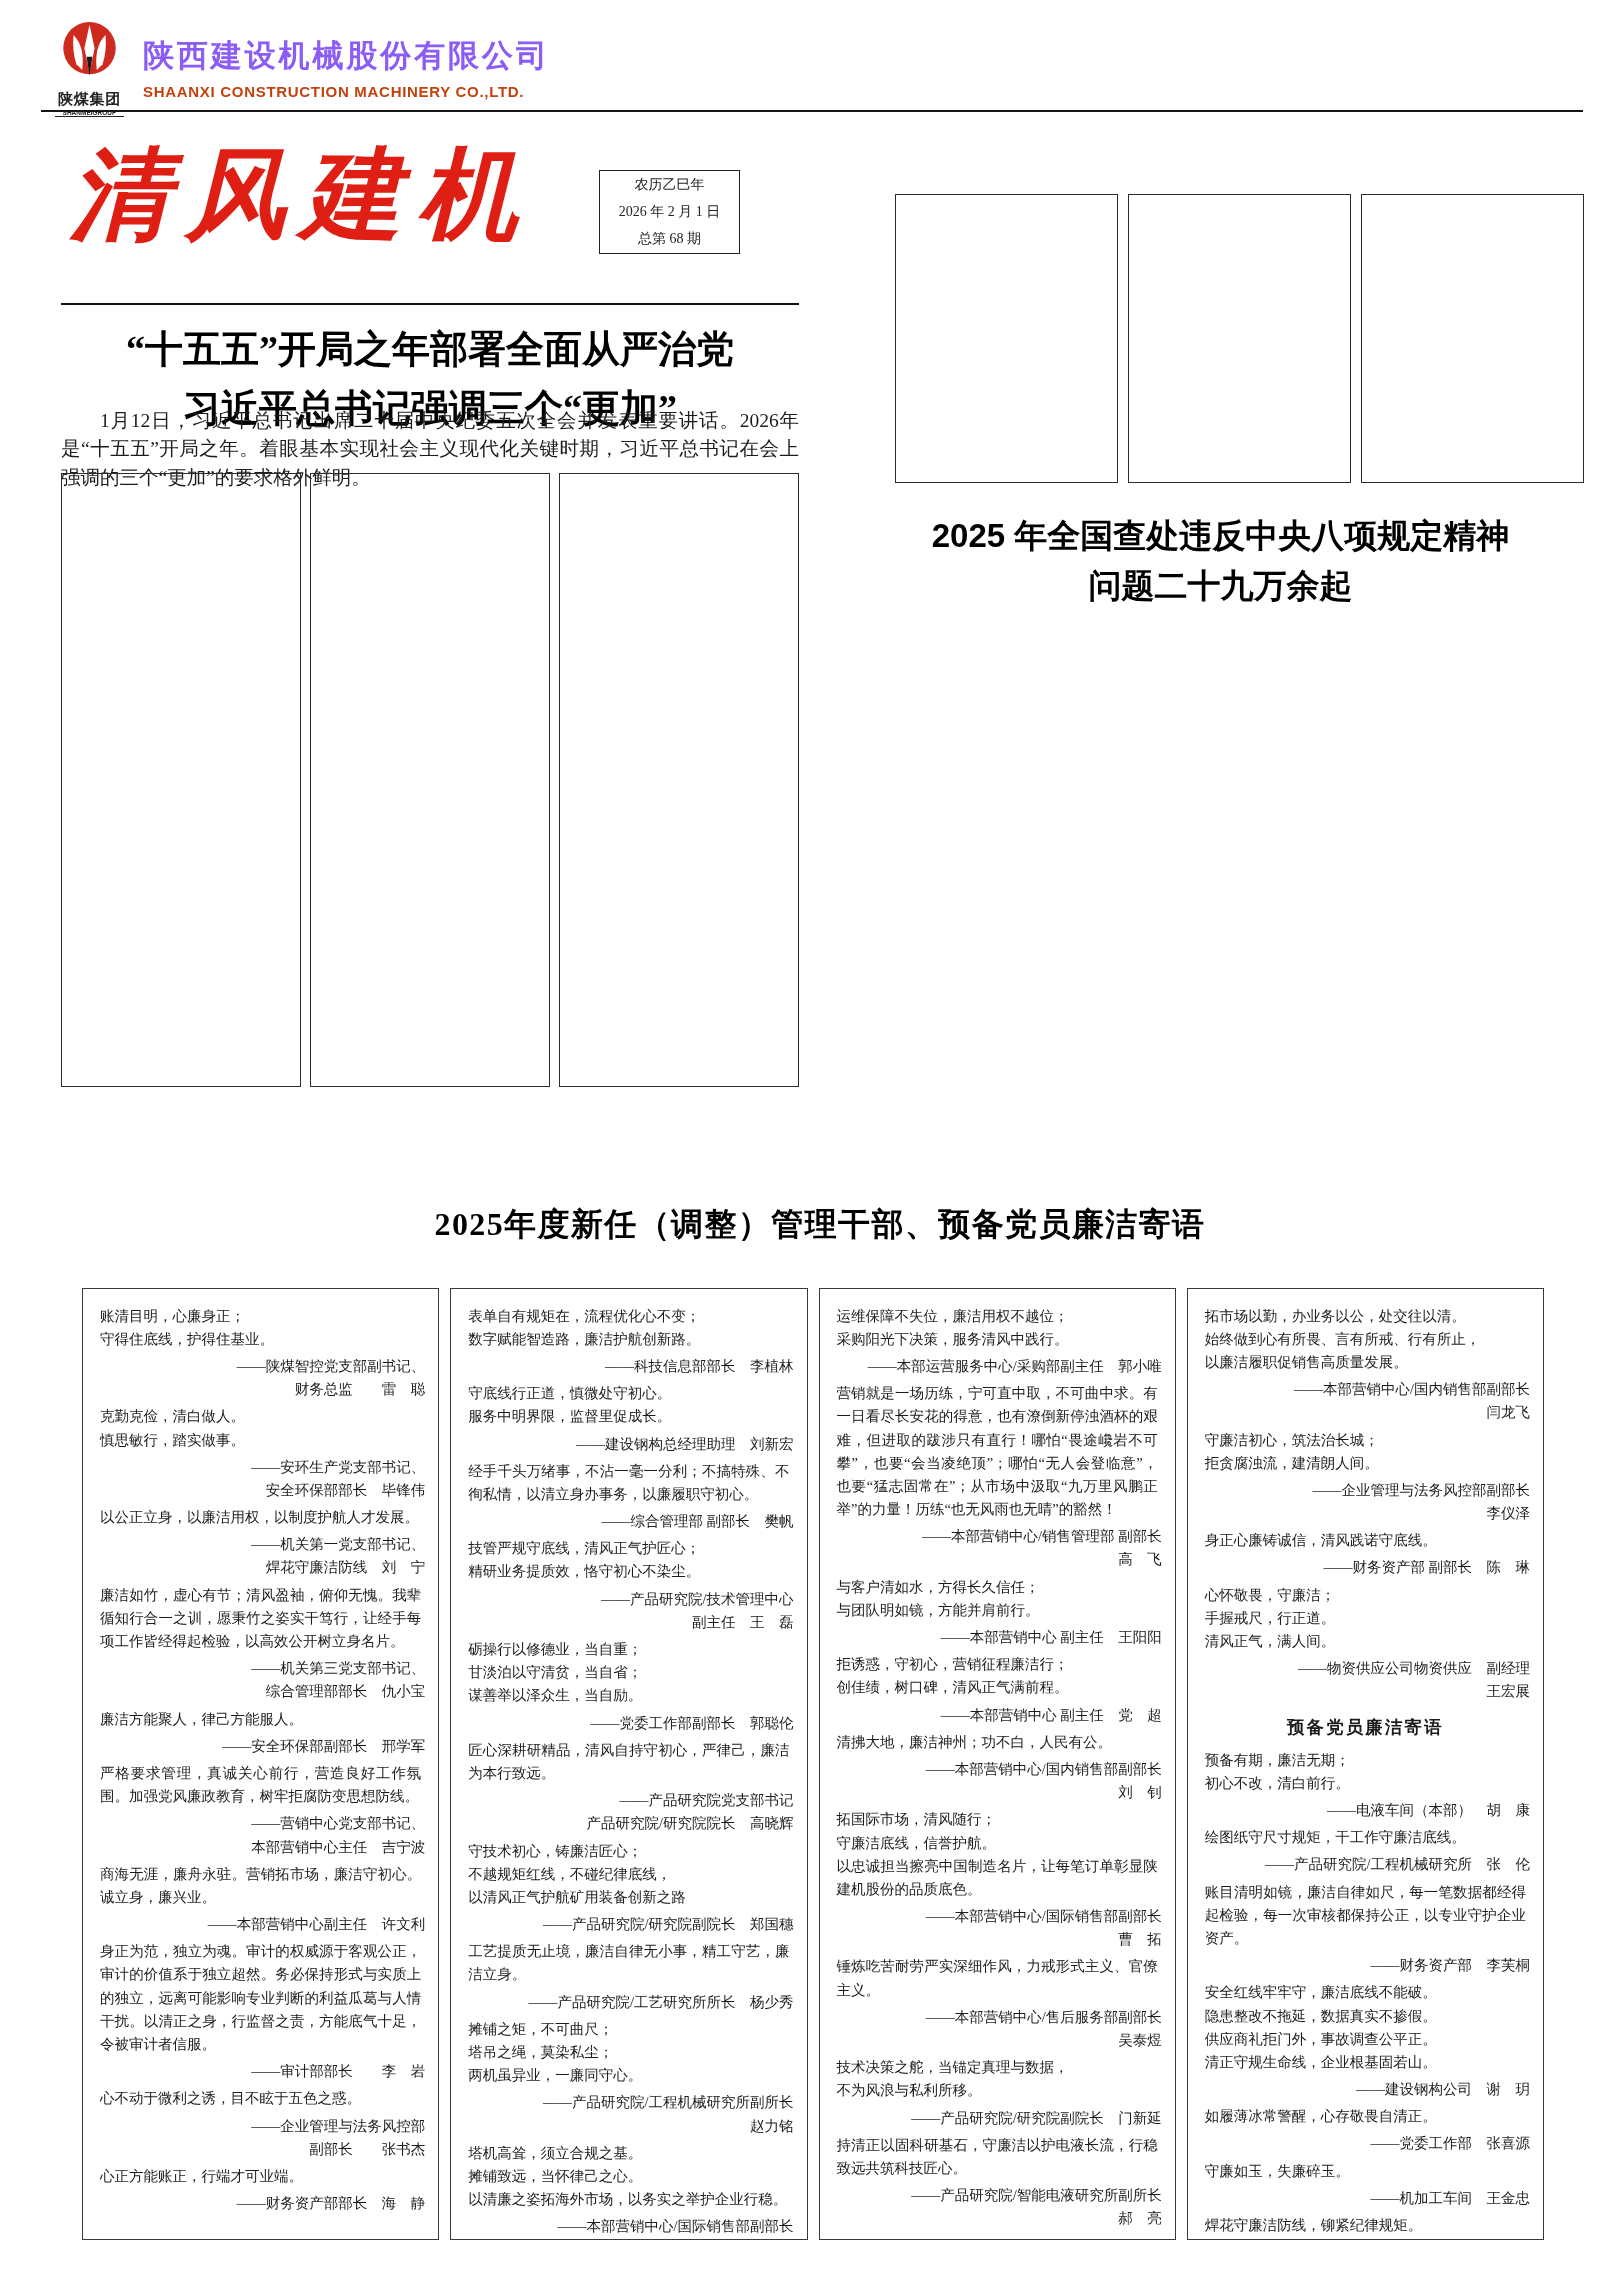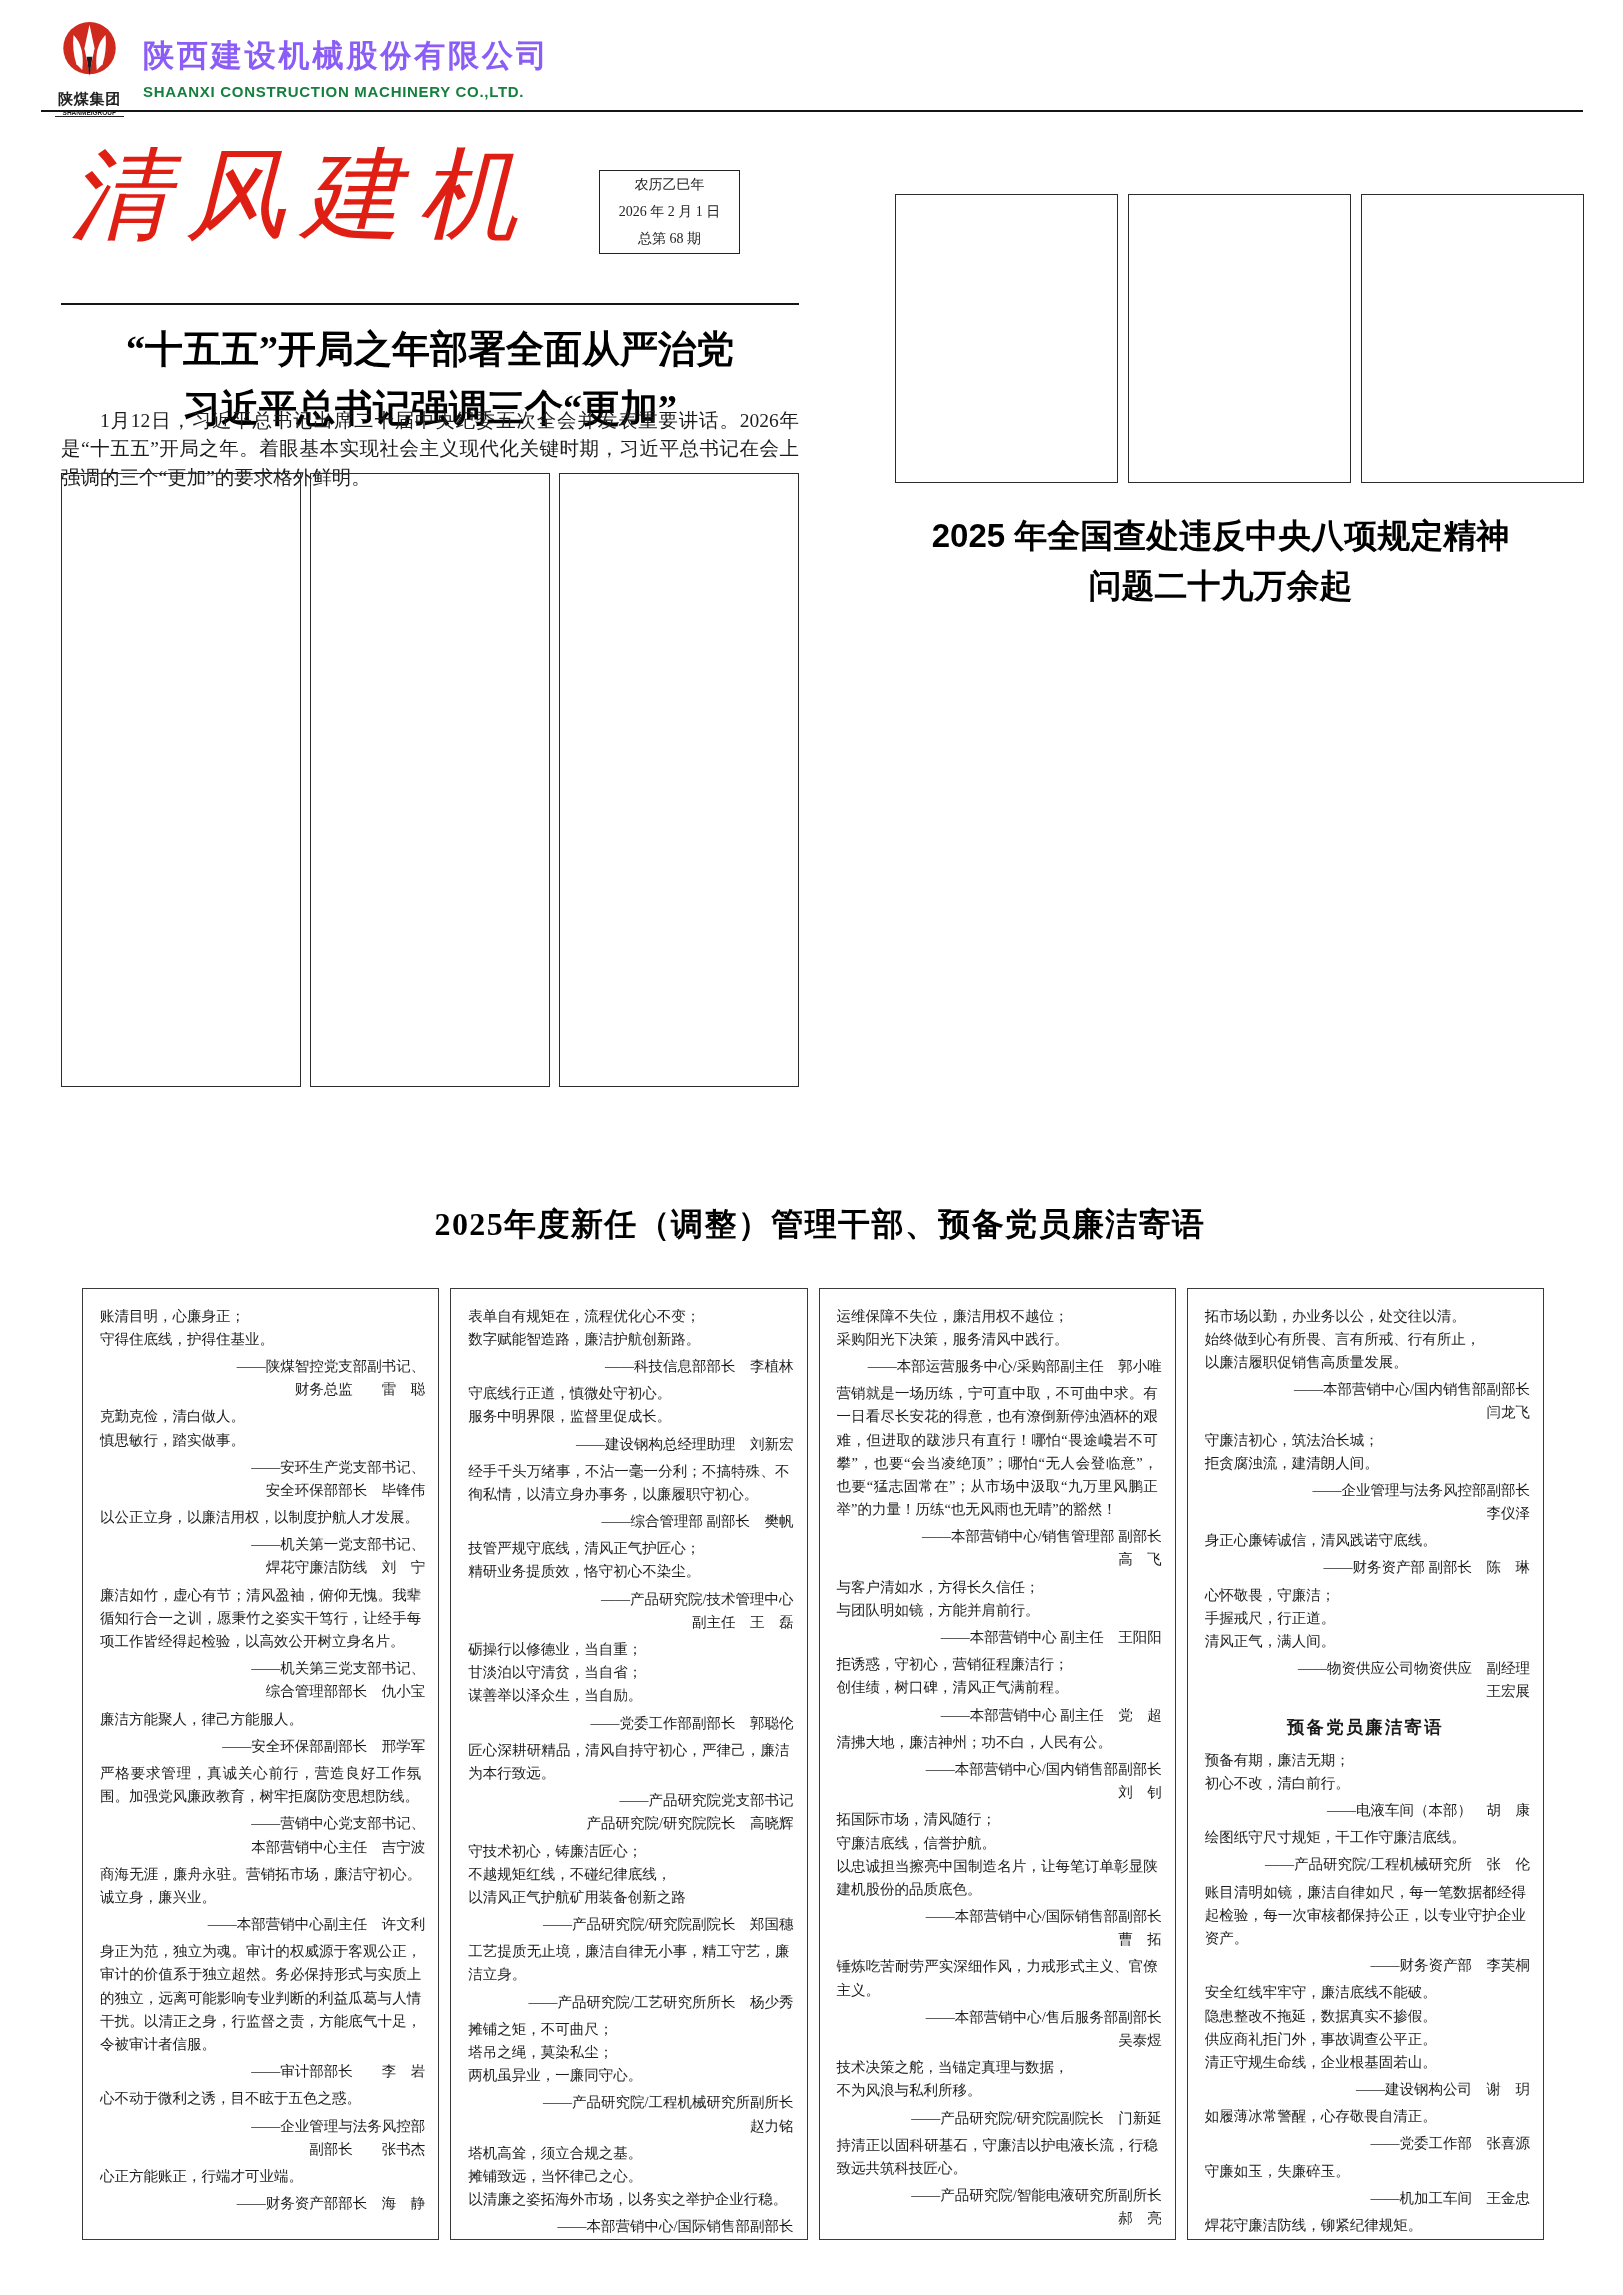--- a/index.html
+++ b/index.html
@@ -9,27 +9,27 @@
   
   .logo-wrap{position:absolute;left:55px;top:19px;display:flex;align-items:flex-start;}
   .logo-art{width:69px;text-align:center;}
   .logo-group-cn{font-size:15px;font-weight:bold;letter-spacing:0.7px;color:#222;margin-top:1.4px;
                  font-family:"Liberation Sans",sans-serif;}
   .logo-group-en{font-size:6.5px;font-weight:bold;color:#222;border-bottom:1.4px solid #222;
                  font-family:"Liberation Sans",sans-serif;}
   .company-block{margin-left:19px;padding-top:16px;}
   .company-cn{font-size:31px;font-weight:bold;color:#8b5cf6;letter-spacing:2.9px;
               font-family:"Liberation Sans",sans-serif;}
-  .company-en{font-size:15px;font-weight:bold;color:#15803d;margin-top:5.8px;letter-spacing:0.7px;
+  .company-en{font-size:15px;font-weight:bold;color:#c2410c;margin-top:5.8px;letter-spacing:0.7px;
               font-family:"Liberation Sans",sans-serif;}
   .top-rule{position:absolute;left:41px;right:41px;top:110px;height:2.2px;background:#151515;}
 
   
   .left-panel{position:absolute;left:61px;top:116px;width:738px;height:976px;}
-  .paper-title{position:absolute;left:8.7px;top:30px;font-size:100px;line-height:1;font-weight:normal;
+  .paper-title{position:absolute;left:8.7px;top:30px;font-size:100px;line-height:1;font-weight:bold;
                font-style:italic;color:#e01f14;letter-spacing:16px;white-space:nowrap;}
   .issue-box{position:absolute;left:538px;top:54px;width:139px;height:82px;border:1.4px solid #222;
              text-align:center;font-size:14px;line-height:27px;color:#222;}
   .mast-rule{position:absolute;left:0;top:187px;width:100%;height:2.2px;background:#151515;}
   .a1-title{position:absolute;left:0;top:204px;width:100%;margin:0;text-align:center;
             font-size:38px;font-weight:bold;line-height:1.55;color:#000;}
   .a1-intro{position:absolute;left:0;top:291px;width:100%;margin:0;font-size:19.5px;line-height:1.45;
             text-align:justify;text-indent:2em;}
   .a1-cols{position:absolute;left:0;top:357px;width:100%;height:614px;display:flex;gap:8.7px;}
   .news-col{flex:1 1 0;border:1.4px solid #2c2c2c;padding:7.2px 9.4px;overflow:hidden;

